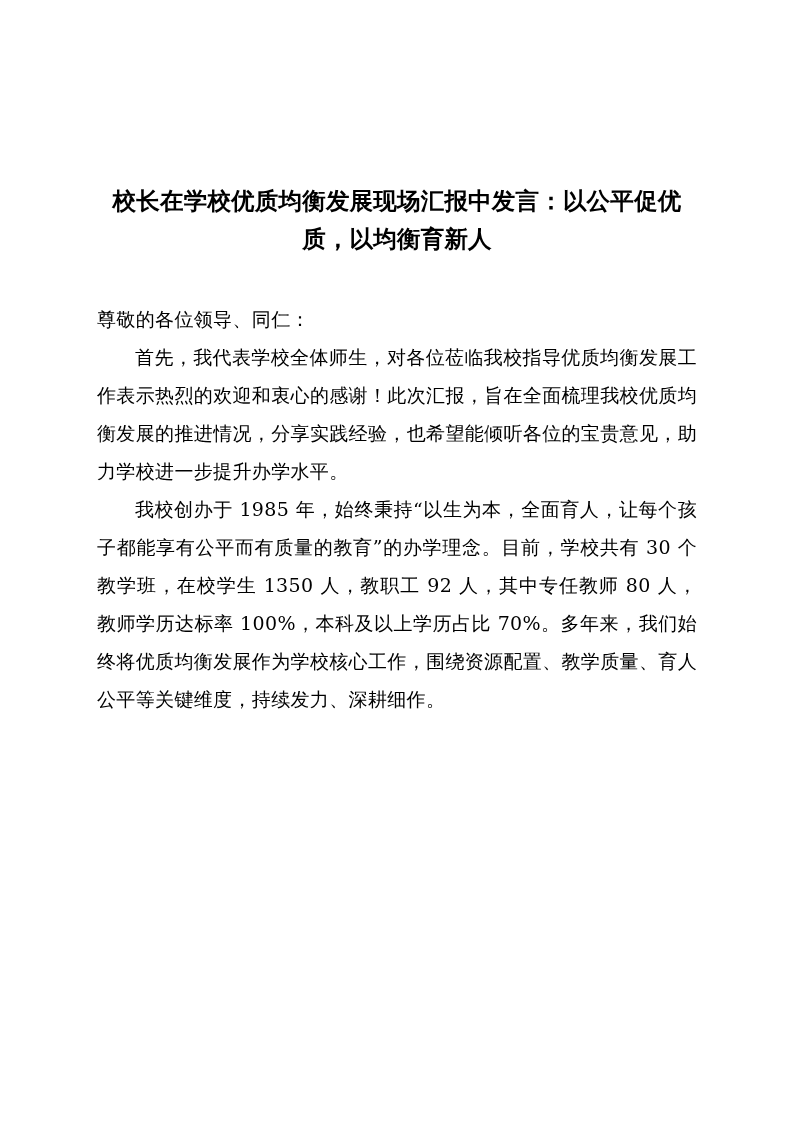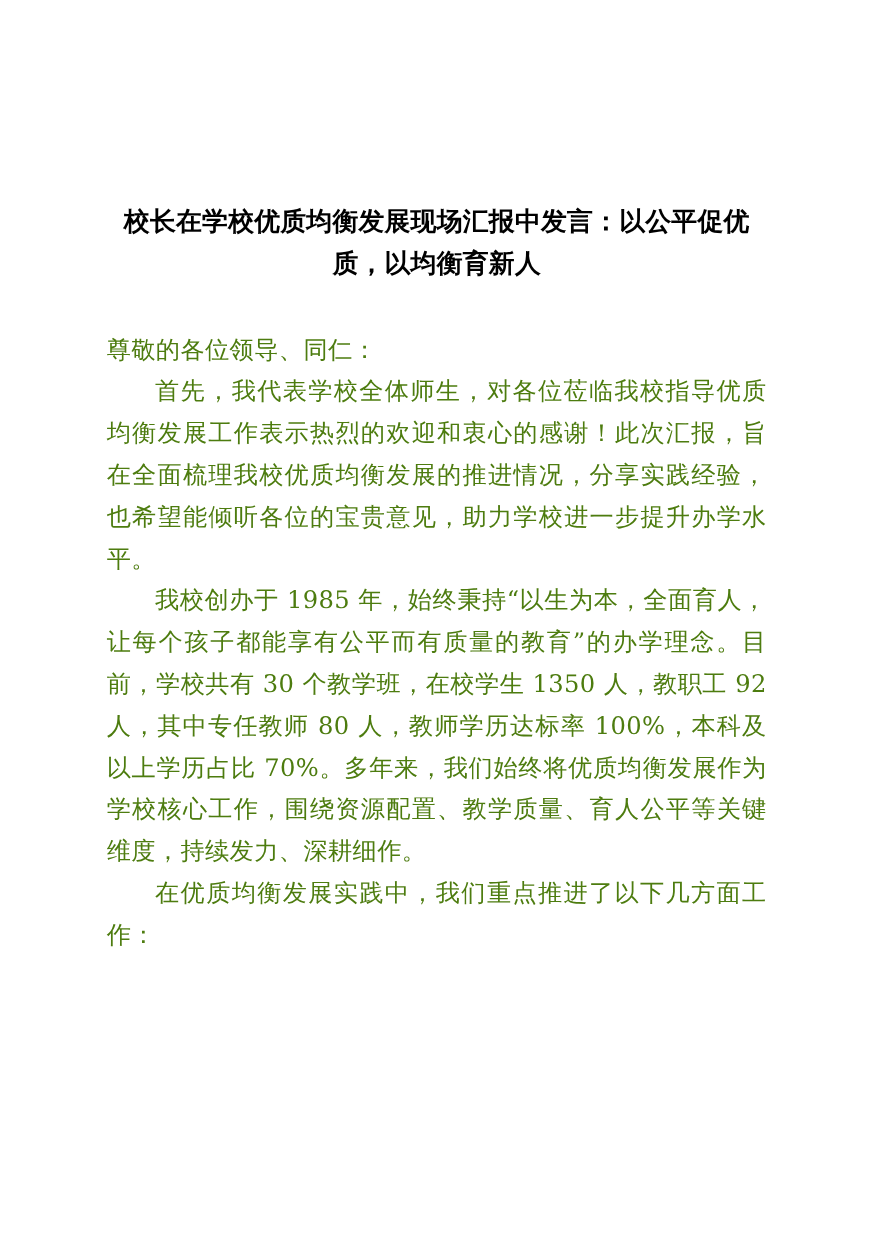--- a/index.html
+++ b/index.html
@@ -43,23 +43,23 @@
     text-align: center;
     color: #000000;
     letter-spacing: 0.2px;
     margin: 0 0 42px 0;
     padding: 0 2px;
   }
 
   
   .para {
     font-family: "DejaVu Serif", "Liberation Serif", serif;
-    font-size: 22px;
+    font-size: 19px;
     line-height: 38px;
-    color: #4d7c0f;
+    color: #000000;
     text-align: justify;
     text-justify: inter-ideograph;
     margin: 0;
     letter-spacing: 0.35px;
     word-break: break-all;
   }
 
   .para.indent {
     text-indent: 2em;
   }
@@ -76,17 +76,16 @@
 
     <h1 class="doc-title">校长在学校优质均衡发展现场汇报中发言：以公平促优质，以均衡育新人</h1>
 
     <p class="para flush">尊敬的各位领导、同仁：</p>
 
 
     <p class="para indent">首先，我代表学校全体师生，对各位莅临我校指导优质均衡发展工作表示热烈的欢迎和衷心的感谢！此次汇报，旨在全面梳理我校优质均衡发展的推进情况，分享实践经验，也希望能倾听各位的宝贵意见，助力学校进一步提升办学水平。</p>
 
     <p class="para indent">我校创办于 1985 年，始终秉持“以生为本，全面育人，让每个孩子都能享有公平而有质量的教育”的办学理念。目前，学校共有 30 个教学班，在校学生 1350 人，教职工 92 人，其中专任教师 80 人，教师学历达标率 100%，本科及以上学历占比 70%。多年来，我们始终将优质均衡发展作为学校核心工作，围绕资源配置、教学质量、育人公平等关键维度，持续发力、深耕细作。</p>
 
-    <p class="para indent">在优质均衡发展实践中，我们重点推进了以下几方面工作：</p>
 
 
   </div>
 </div>
 
 </body></html>

